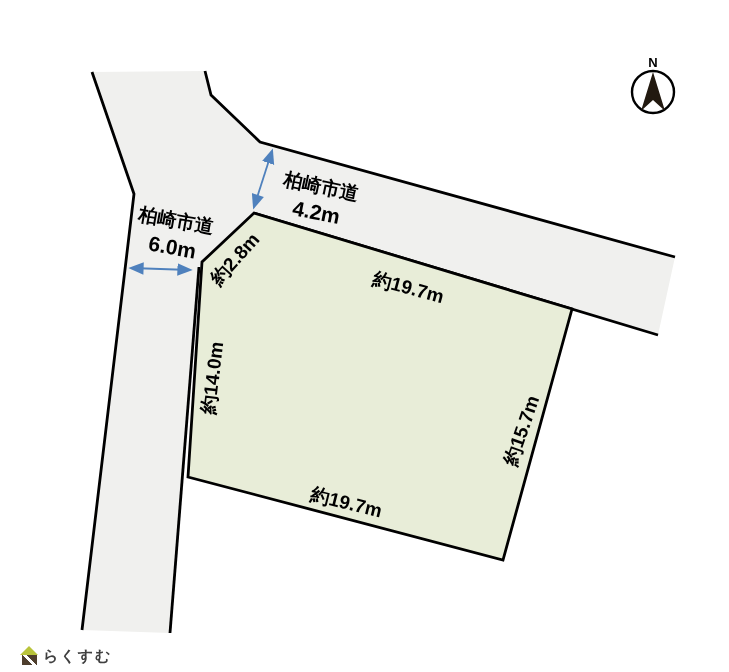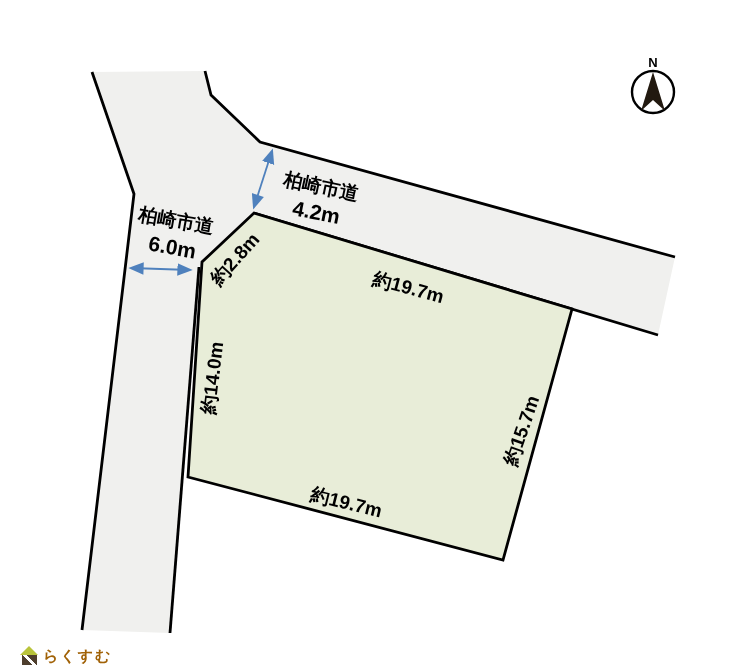--- a/index.html
+++ b/index.html
@@ -6,21 +6,21 @@
   body{font-family:"Liberation Sans","DejaVu Sans",sans-serif;}
   #stage{position:relative;width:729px;height:672px;background:#ffffff;overflow:hidden;}
   #plan{position:absolute;left:0;top:0;}
   svg text{fill:#000000;font-family:"Liberation Sans","DejaVu Sans",sans-serif;font-weight:bold;}
   .logo{position:absolute;left:20px;top:646px;display:flex;align-items:center;gap:5px;}
   .logo-icon{position:relative;width:18px;height:19px;}
   .logo-roof{width:0;height:0;border-left:9px solid transparent;border-right:9px solid transparent;
              border-bottom:9px solid #b9c43b;margin:0 auto;}
   .logo-house{width:15px;height:10px;margin:0 auto;
               background:linear-gradient(45deg,#4e3e2d 42%,#ffffff 42%,#ffffff 58%,#4e3e2d 58%);}
-  .logo-text{font-size:15px;font-weight:bold;color:#a16207;letter-spacing:2px;line-height:19px;}
+  .logo-text{font-size:15px;font-weight:bold;color:#404040;letter-spacing:2px;line-height:19px;}
 </style>
 </head>
 <body>
 
 <div id="stage">
   <svg id="plan" width="729" height="672" viewBox="0 0 729 672">
     <defs>
       <marker id="arrowS" markerWidth="9" markerHeight="8" refX="1.5" refY="3.5" orient="auto">
         <path d="M8.5,0 L0,3.5 L8.5,7 Z" fill="#4f81bd"></path>
       </marker>

